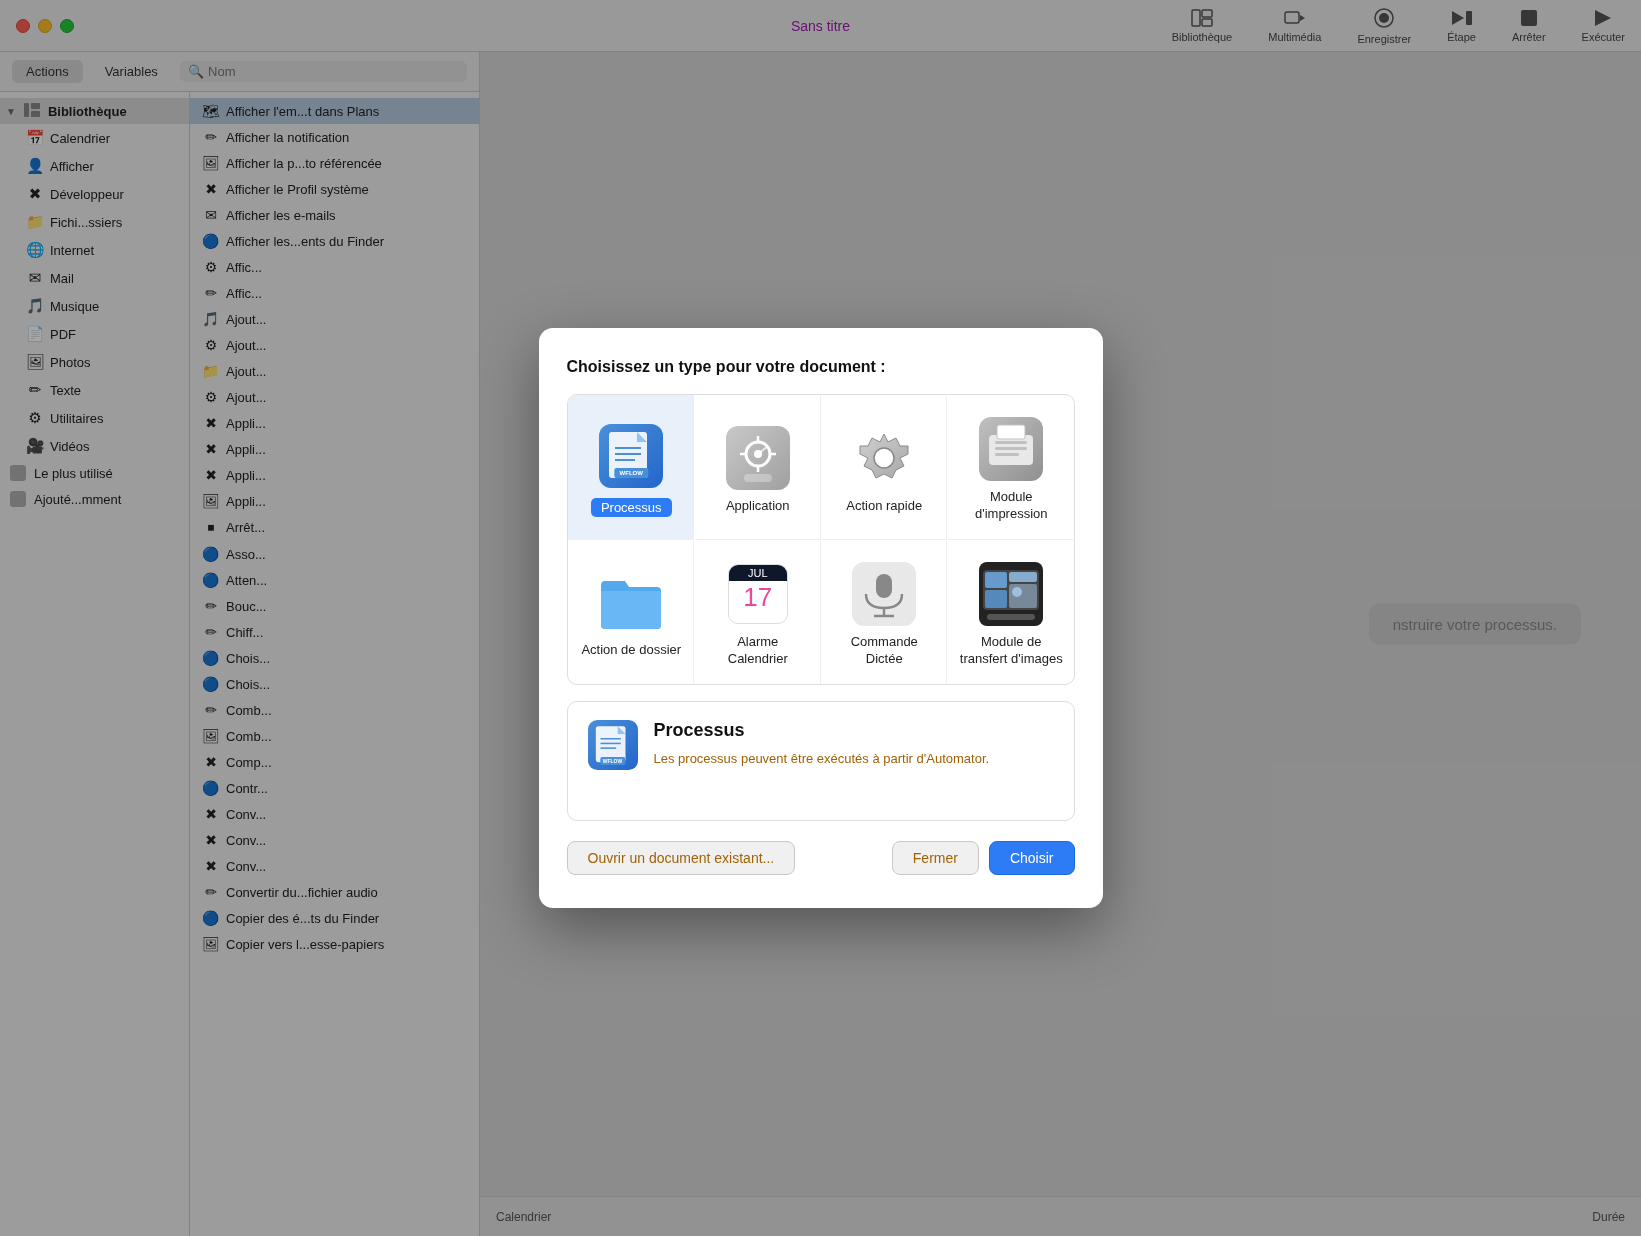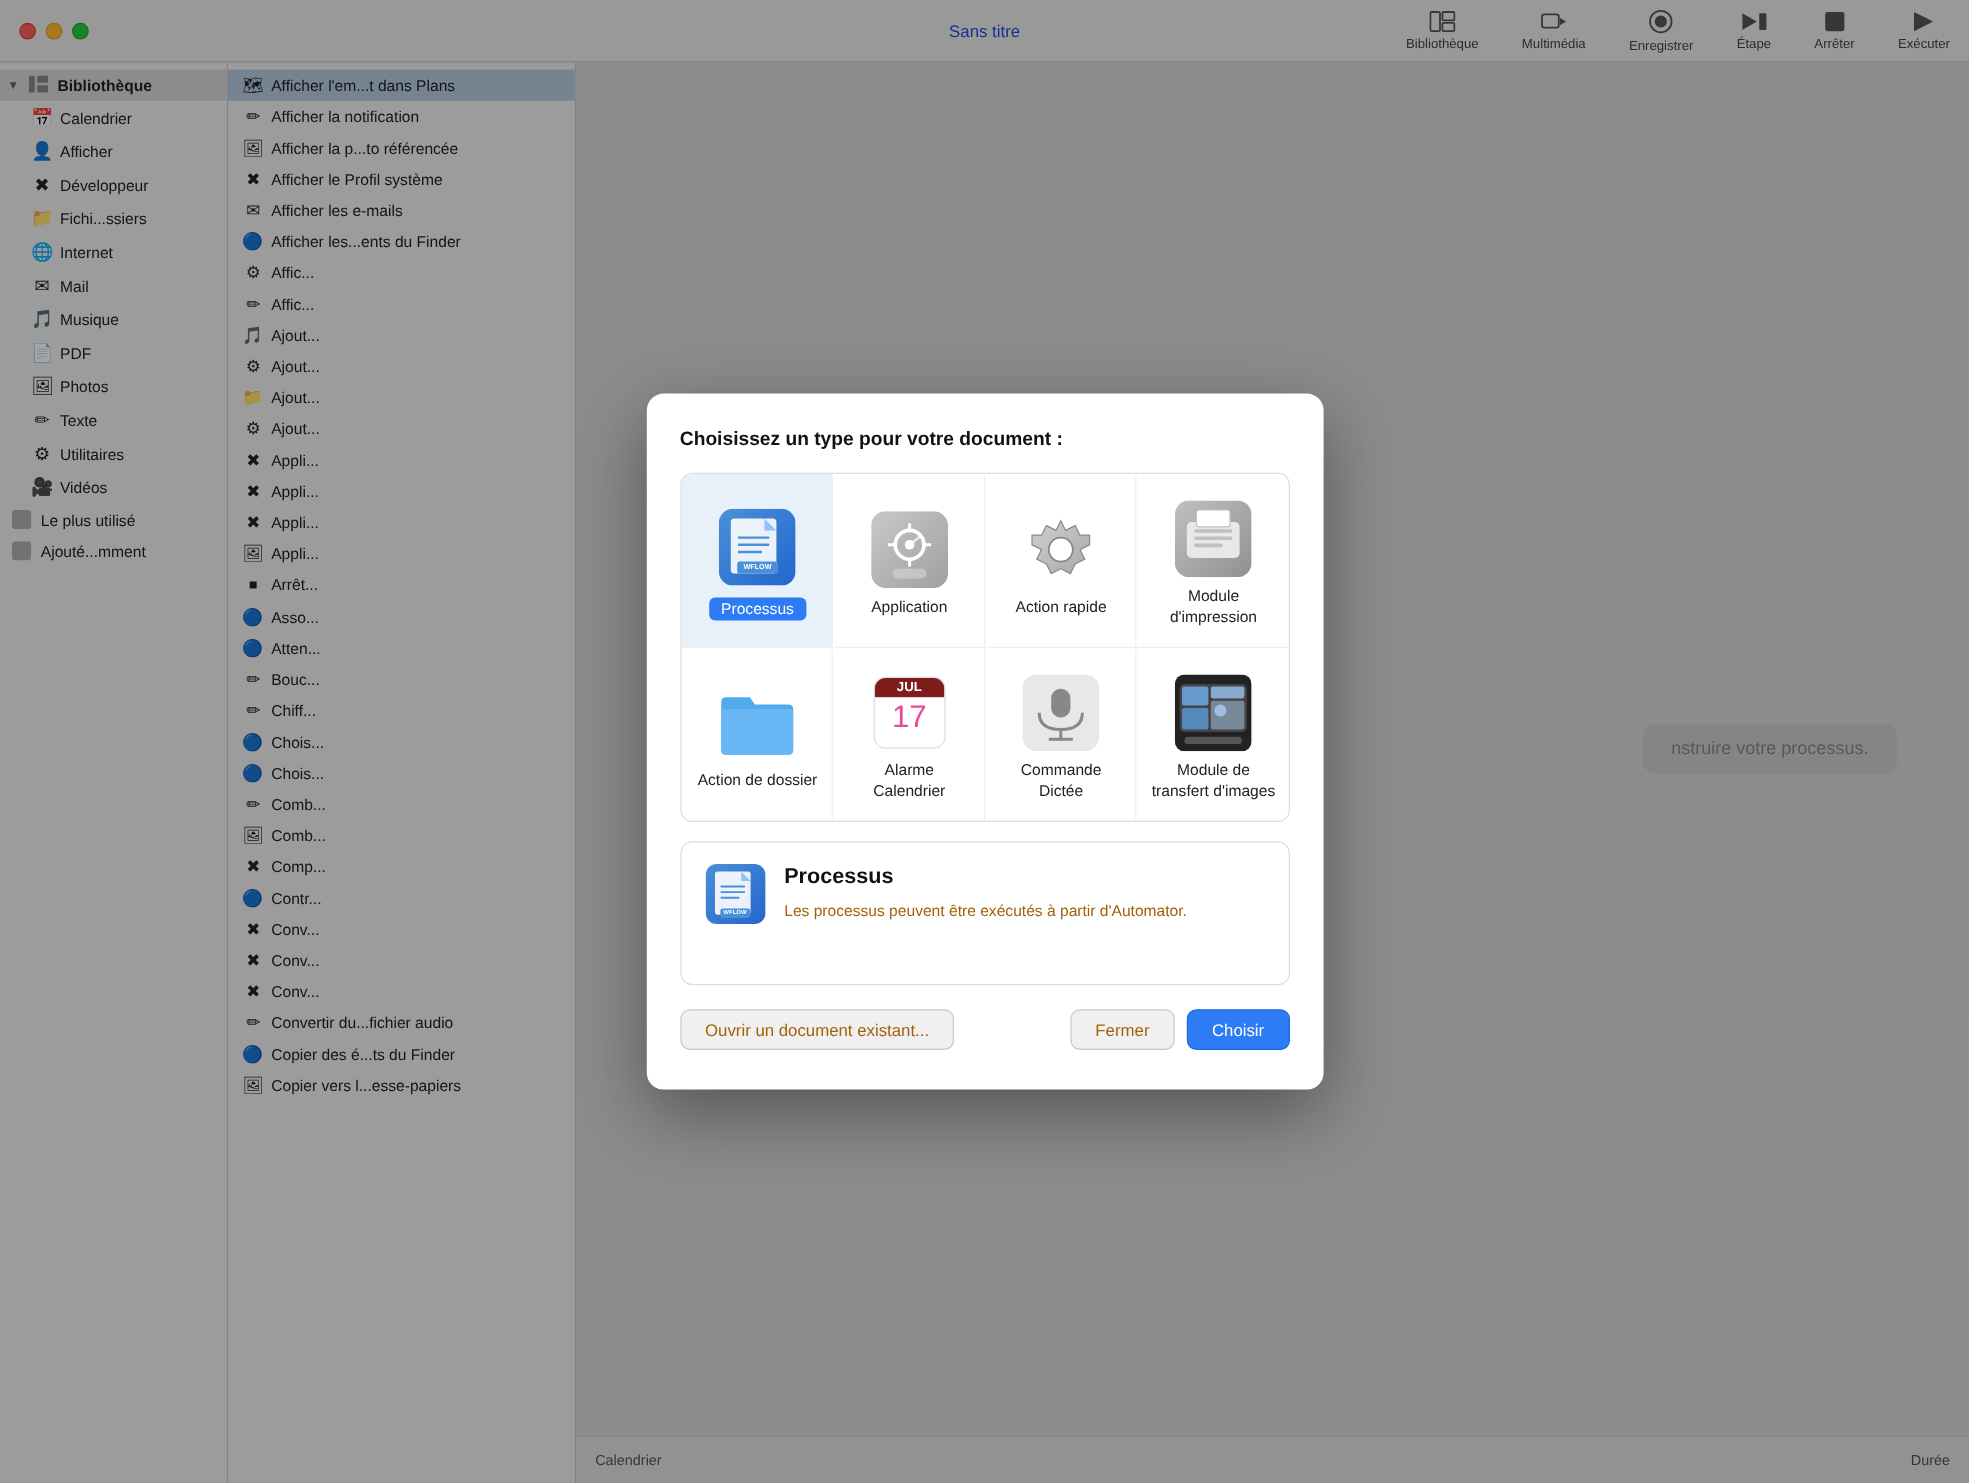--- a/index.html
+++ b/index.html
@@ -35,21 +35,21 @@
     }
     .btn-close { background: #ff5f56; border: 1px solid #e0443e; }
     .btn-minimize { background: #ffbd2e; border: 1px solid #dfa123; }
     .btn-maximize { background: #27c93f; border: 1px solid #1aab29; }
     .window-title {
       position: absolute;
       left: 50%;
       transform: translateX(-50%);
       font-size: 14px;
       font-weight: 500;
-      color: #1d4ed8;
+      color: #a21caf;
     }
     .toolbar-right {
       margin-left: auto;
       display: flex;
       gap: 36px;
       align-items: center;
     }
     .toolbar-item {
       display: flex;
       flex-direction: column;
@@ -263,25 +263,25 @@
       justify-content: center;
     }
     .icon-calendar {
       width: 60px; height: 60px;
       border-radius: 10px;
       overflow: hidden;
       border: 1px solid #ddd;
       background: white;
     }
     .icon-calendar-header {
-      background: #7f1d1d;
+      background: #0f172a;
       color: white;
       text-align: center;
       font-size: 11px;
-      font-weight: 700;
+      font-weight: 400;
       padding: 2px 0;
       text-transform: uppercase;
     }
     .icon-calendar-day {
       text-align: center;
       font-size: 26px;
       font-weight: 300;
       color: #ec4899;
       line-height: 1.3;
     }
@@ -392,20 +392,28 @@
       </svg>
       <span class="toolbar-label">Exécuter</span>
     </div>
   </div>
 </div>
 
 <div class="main-layout">
 
   <div class="left-panel">
 
+    <div class="tab-bar">
+      <div class="tab-item active">Actions</div>
+      <div class="tab-item">Variables</div>
+      <div class="search-box">
+        <span class="search-icon">🔍</span>
+        <input type="text" placeholder="Nom" style="">
+      </div>
+    </div>
 
     <div class="left-split">
 
       <div class="sidebar">
         <div class="sidebar-item group selected">
           <span class="sidebar-chevron">▼</span>
           <span class="sidebar-icon">
             <svg width="16" height="16" viewBox="0 0 16 16">
                 <rect x="0" y="0" width="5" height="14" rx="1" fill="#888"></rect>
                 <rect x="7" y="0" width="9" height="6" rx="1" fill="#888"></rect>

